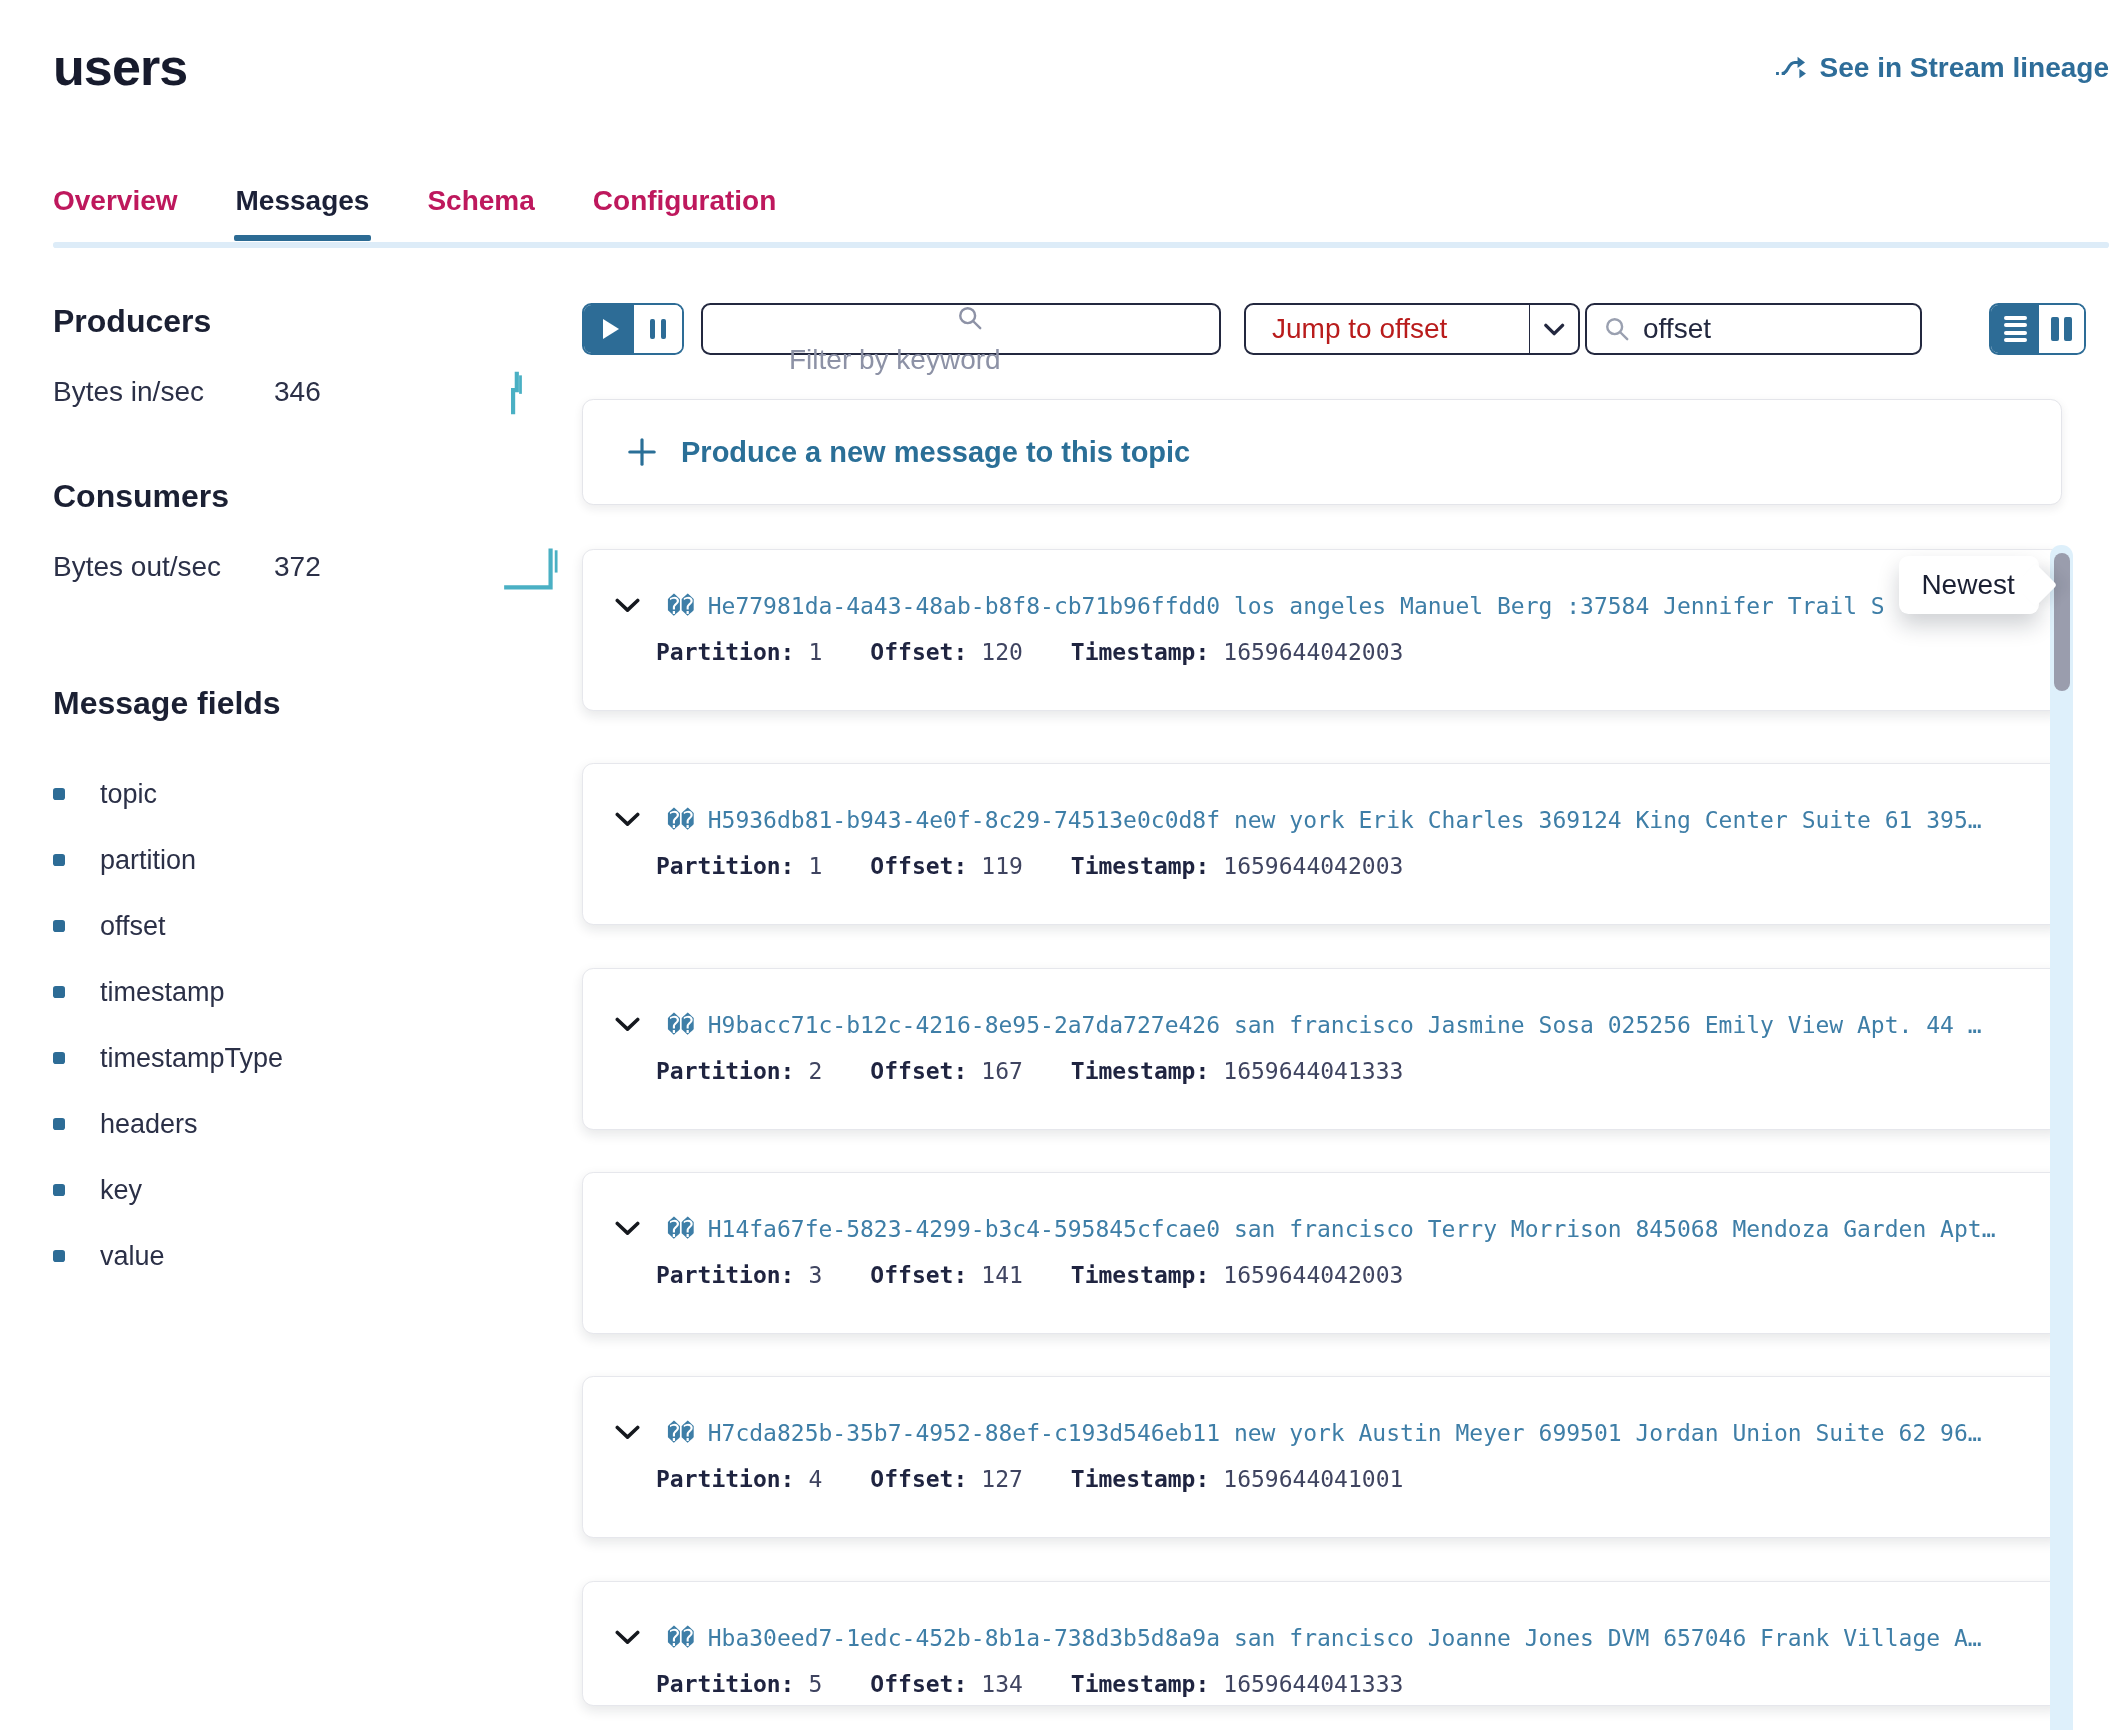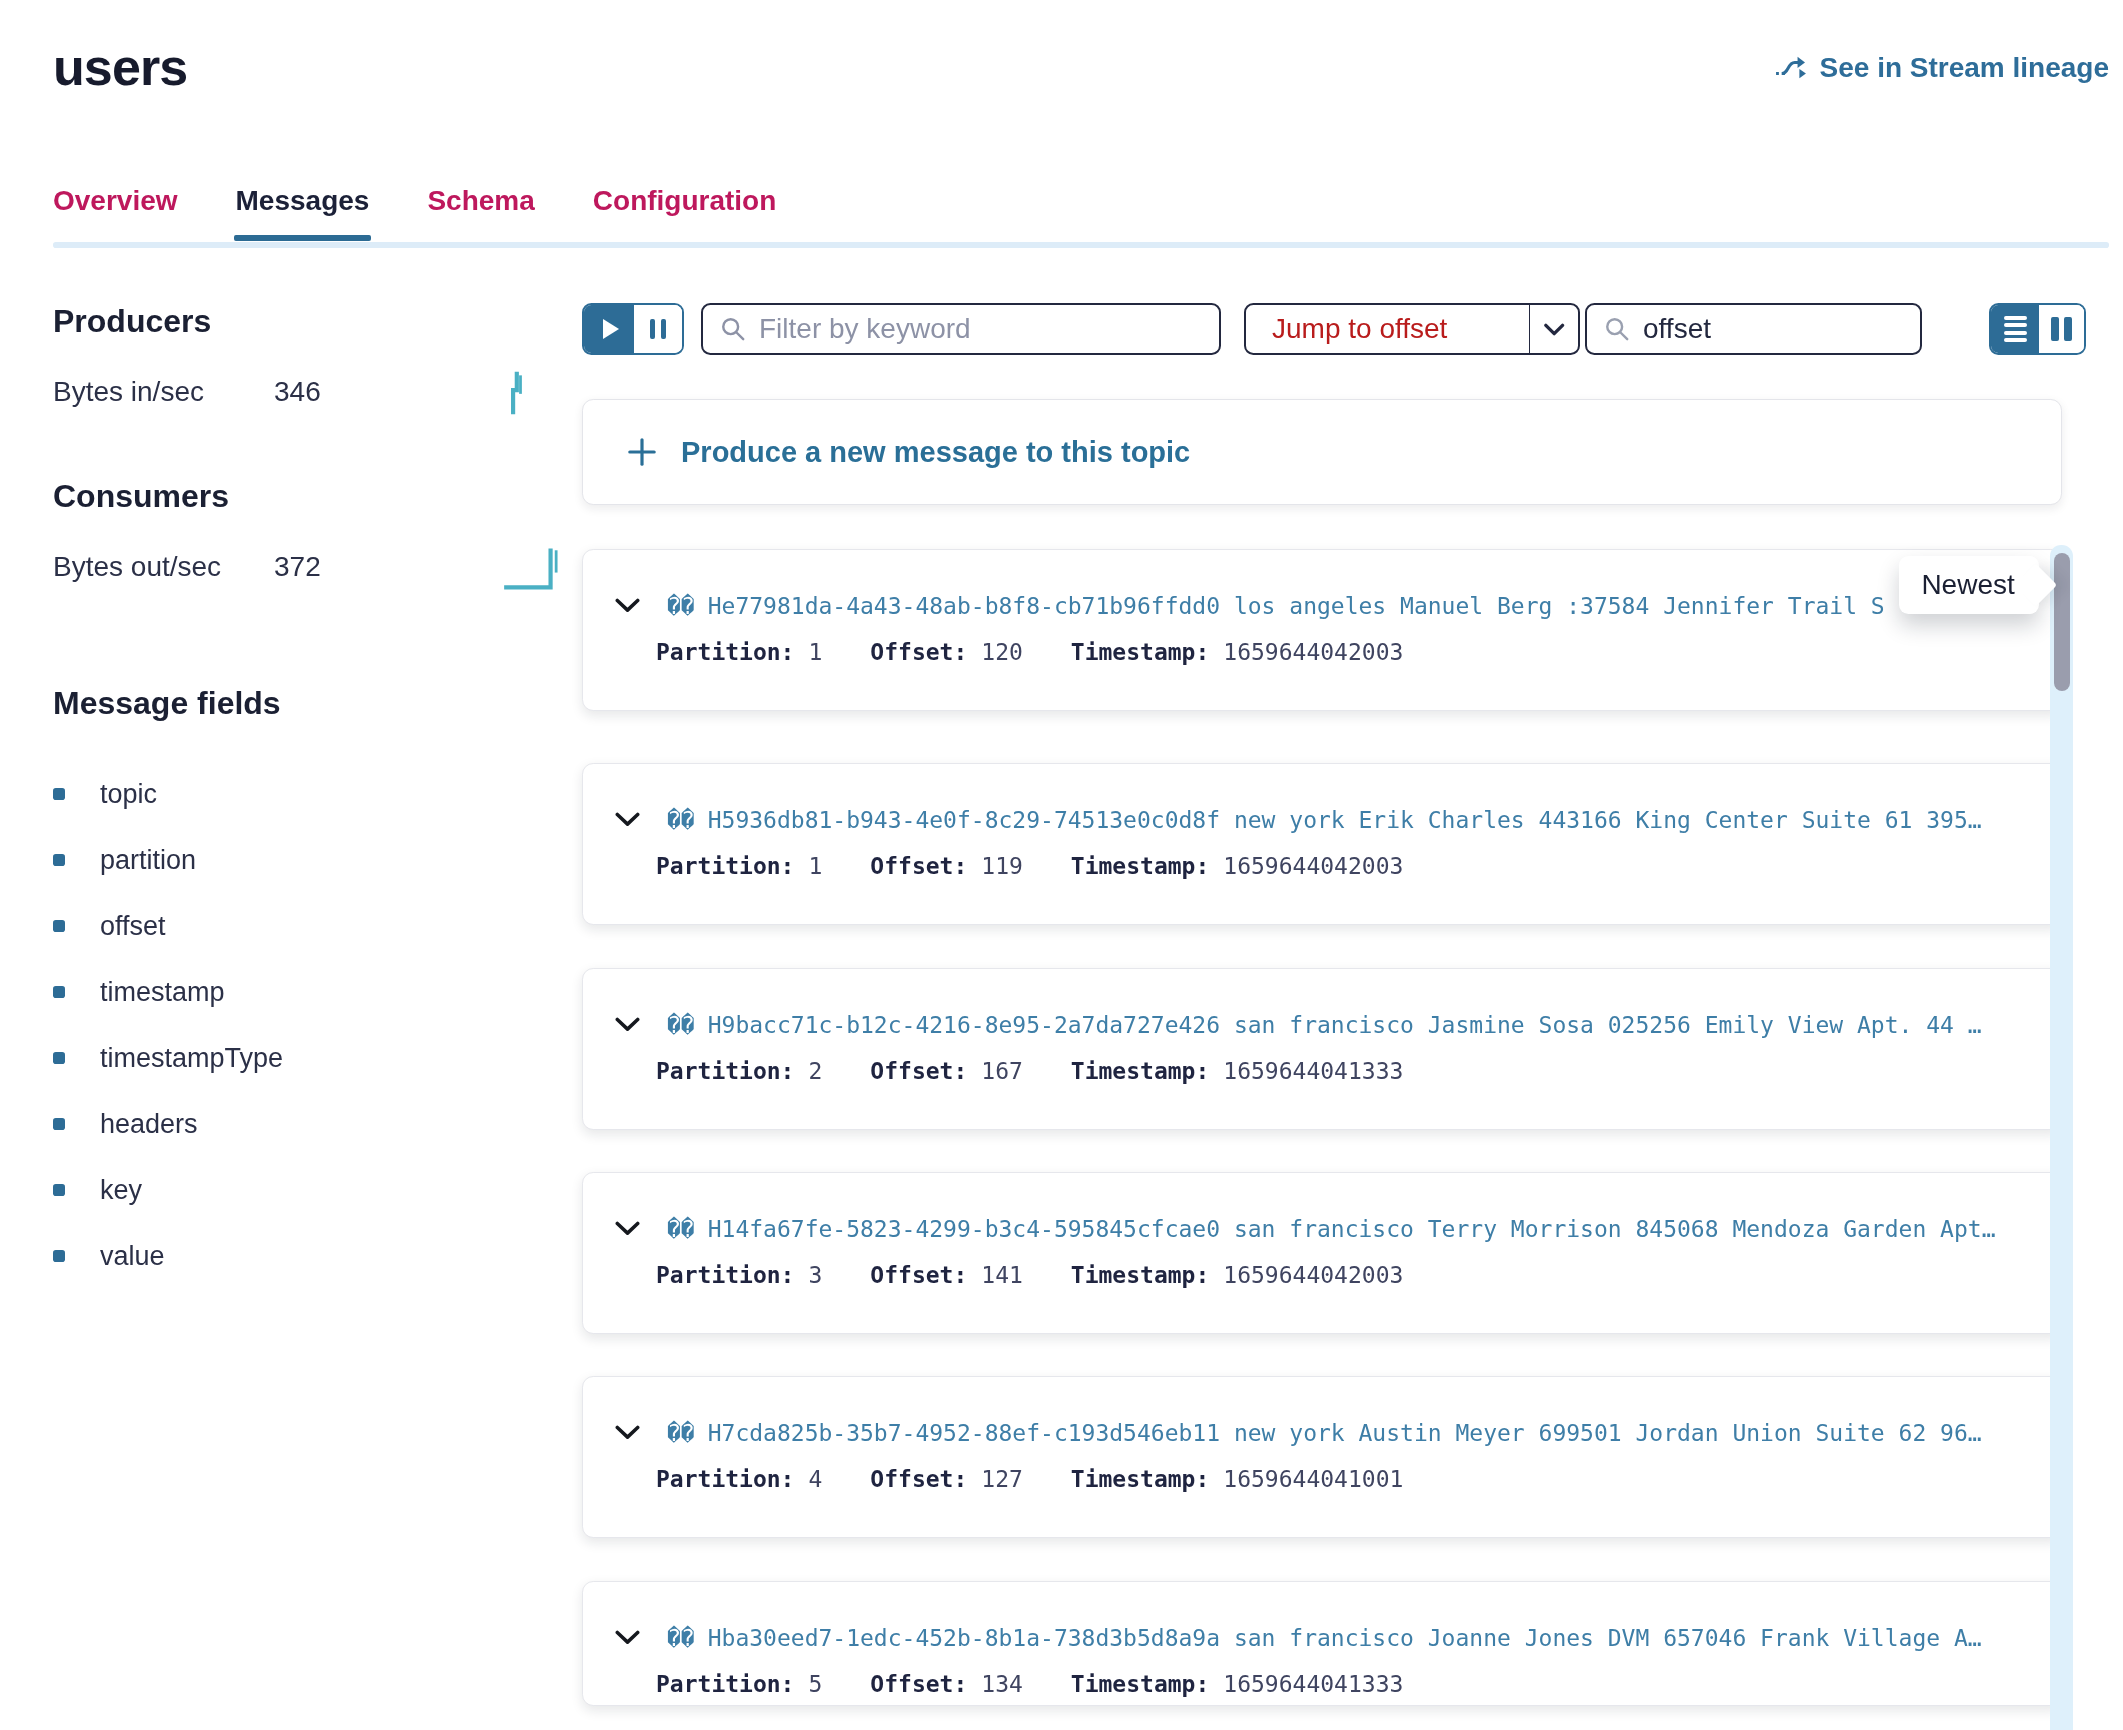--- a/index.html
+++ b/index.html
@@ -37,21 +37,21 @@
   #toolbar { position:absolute; left:582px; top:303px; width:1503px; height:52px; }
   #playpause { position:absolute; left:0; top:0; width:102px; height:52px; border:2.3px solid #2d6c96; border-radius:9.3px;
                display:flex; overflow:hidden; background:#fff; }
   #play-btn { width:50px; background:#2d6c96; display:flex; align-items:center; justify-content:center; cursor:pointer; }
   .play-tri { width:0; height:0; border-left:16px solid #fff; border-top:10.3px solid transparent; border-bottom:10.3px solid transparent; margin-left:3.7px; }
   #pause-btn { flex:1; background:#fff; display:flex; align-items:center; justify-content:center; gap:5.6px; cursor:pointer; }
   .pause-bar { width:5.6px; height:19.6px; background:#2d6c96; border-radius:1.9px; }
 
   .boxed-input { position:absolute; top:0; height:52px; border:2.3px solid #23283f; border-radius:9.3px; background:#fff;
                  display:flex; align-items:center; padding-left:17px; gap:13px; }
-  #filter-box { left:119px; width:520px; }
+  #filter-box { left:119px; width:520px;flex-direction:column; }
   #filter-box input { border:none; outline:none; flex:1; font-family:inherit; font-size:28px; color:#23283f; background:transparent; min-width:0; }
   #filter-box input::placeholder { color:#8d92a6; }
 
   #jump-select { left:662px; width:336px; padding-left:0; cursor:pointer; }
   #jump-select .jump-text { flex:1; padding-left:26px; font-size:28px; color:#b91c1c; }
   #jump-select .chev-seg { width:49px; height:100%; border-left:1.9px solid #23283f; display:flex; align-items:center; justify-content:center; }
 
   #offset-box { left:1003px; width:337px; }
   #offset-box input { border:none; outline:none; flex:1; font-family:inherit; font-size:28px; color:#23283f; background:transparent; min-width:0; }
 
@@ -281,21 +281,21 @@
         </div>
       </div>
 
       <div class="msg-card" style="top: 763px;">
         <span class="msg-chevron">
           <svg width="25" height="15" viewBox="0 0 27 16" fill="none">
             <polyline points="2.5,2.5 13.5,13 24.5,2.5" stroke="#15181e" stroke-width="3.8" fill="none" stroke-linecap="round" stroke-linejoin="round"></polyline>
           </svg>
         </span>
         <div class="msg-line1">
-          <span class="msg-glyphs">��</span><span>H5936db81-b943-4e0f-8c29-74513e0c0d8f new york Erik Charles 443166 King Center Suite 61 395…</span>
+          <span class="msg-glyphs">��</span><span>H5936db81-b943-4e0f-8c29-74513e0c0d8f new york Erik Charles 369124 King Center Suite 61 395…</span>
         </div>
         <div class="msg-line2">
           <span><span class="meta-label">Partition:</span><span class="meta-value">1</span></span>
           <span><span class="meta-label">Offset:</span><span class="meta-value">119</span></span>
           <span><span class="meta-label">Timestamp:</span><span class="meta-value">1659644042003</span></span>
         </div>
       </div>
 
       <div class="msg-card" style="top: 968px;">
         <span class="msg-chevron">

